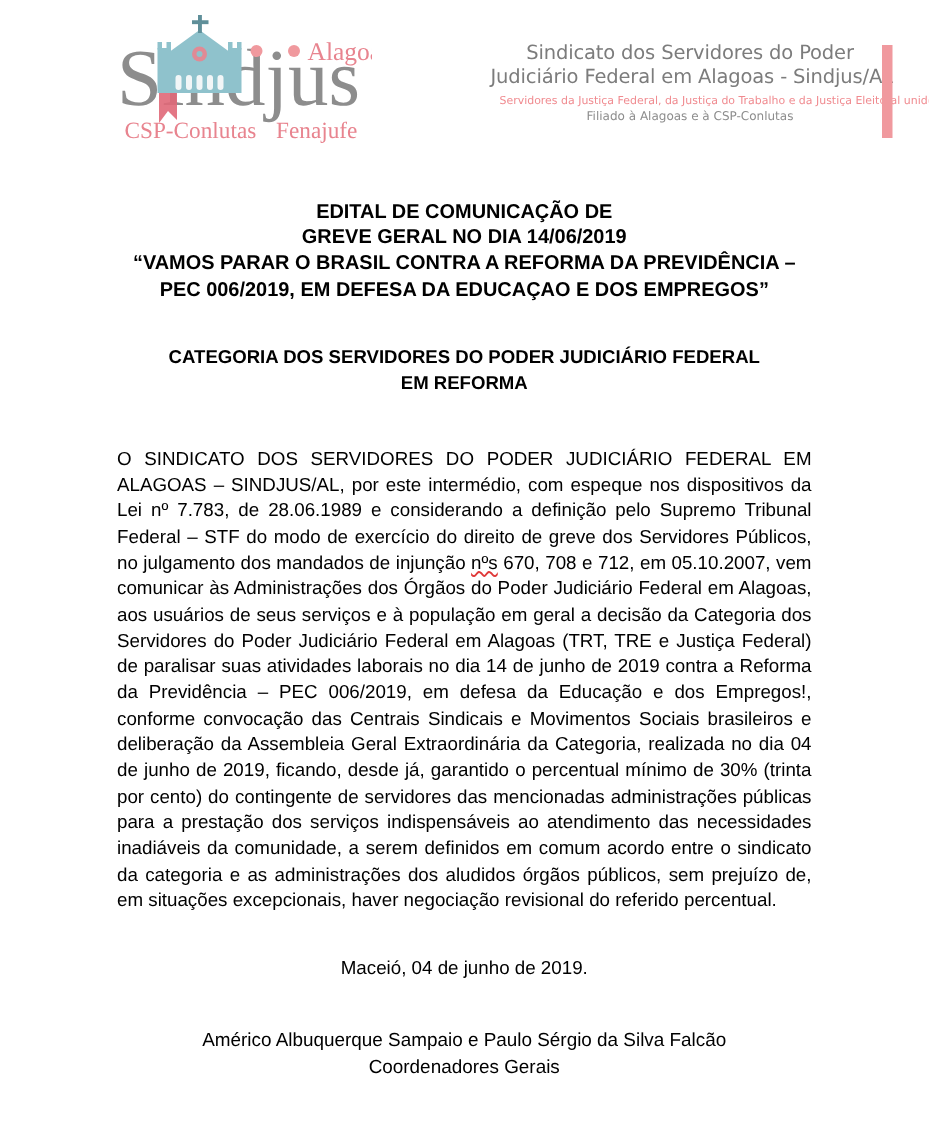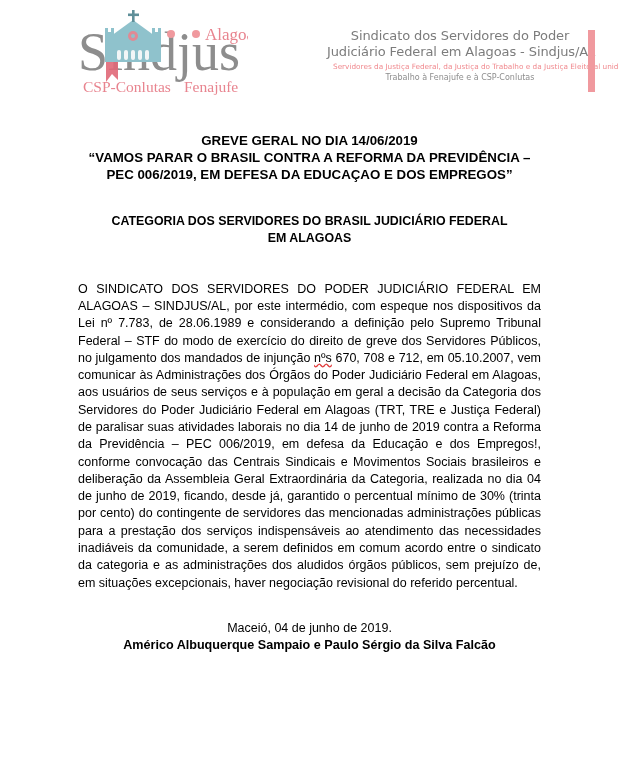--- a/index.html
+++ b/index.html
@@ -115,22 +115,23 @@
   }
 
   .place-date {
     margin-top: 28px;
     text-align: center;
     font-size: 12.5px;
     line-height: 17px;
   }
 
   .signature {
-    text-align: center;
-    font-weight: bold;
+    margin-top: 31px;
+    text-align: center;
+    font-weight: normal;
     font-size: 12.6px;
     line-height: 17.5px;
   }
 </style>
 </head>
 <body>
 
 <div class="letterhead">
 
   <div class="logo-block">
@@ -177,38 +178,40 @@
 
       <text x="106" y="86" font-family="'Liberation Serif', serif" font-size="15.5" fill="#e8848f">Fenajufe</text>
     </svg>
   </div>
 
   <div class="masthead">
     <div class="masthead-bar"></div>
     <div class="masthead-line1">Sindicato dos Servidores do Poder</div>
     <div class="masthead-line2">Judiciário Federal em Alagoas - Sindjus/AL</div>
     <div class="masthead-tag">Servidores da Justiça Federal, da Justiça do Trabalho e da Justiça Eleitoral unidos!</div>
-    <div class="masthead-filiado">Trabalho à Fenajufe e à CSP-Conlutas</div>
+    <div class="masthead-filiado">Filiado à Alagoas e à CSP-Conlutas</div>
   </div>
 
 </div>
 
 <div class="doc">
 
   <div class="title-block">
+    <div class="tl">EDITAL DE COMUNICAÇÃO DE</div>
     <div class="tl">GREVE GERAL NO DIA 14/06/2019</div>
     <div class="tl">“VAMOS PARAR O BRASIL CONTRA A REFORMA DA PREVIDÊNCIA –</div>
     <div class="tl">PEC 006/2019, EM DEFESA DA EDUCAÇAO E DOS EMPREGOS”</div>
   </div>
 
-  <div class="category-block">CATEGORIA DOS SERVIDORES DO BRASIL JUDICIÁRIO FEDERAL EM ALAGOAS</div>
+  <div class="category-block">CATEGORIA DOS SERVIDORES DO PODER JUDICIÁRIO FEDERAL EM REFORMA</div>
 
   <div class="para">
     <b>O SINDICATO DOS SERVIDORES DO PODER JUDICIÁRIO FEDERAL EM ALAGOAS – SINDJUS/AL</b><span>, por este intermédio, com espeque nos dispositivos da Lei nº 7.783, de 28.06.1989 e considerando a definição pelo Supremo Tribunal Federal – STF do modo de exercício do direito de greve dos Servidores Públicos, no julgamento dos mandados de injunção </span><span class="spell">nºs</span><span> 670, 708 e 712, em 05.10.2007, </span><b>vem comunicar às Administrações dos Órgãos do Poder Judiciário Federal em Alagoas, aos usuários de seus serviços e à população em geral a decisão da Categoria dos Servidores do Poder Judiciário Federal em Alagoas (TRT, TRE e Justiça Federal) de paralisar suas atividades laborais no dia 14 de junho de 2019 contra a Reforma da Previdência – PEC 006/2019, em defesa da Educação e dos Empregos!</b><span>, conforme convocação das Centrais Sindicais e Movimentos Sociais brasileiros e deliberação da Assembleia Geral Extraordinária da Categoria, realizada no dia 04 de junho de 2019, ficando, desde já, garantido o percentual mínimo de 30% (trinta por cento) do contingente de servidores das mencionadas administrações públicas para a prestação dos serviços indispensáveis ao atendimento das necessidades inadiáveis da comunidade, a serem definidos em comum acordo entre o sindicato da categoria e as administrações dos aludidos órgãos públicos, sem prejuízo de, em situações excepcionais, haver negociação revisional do referido percentual.</span>
   </div>
 
   <div class="place-date">Maceió, 04 de junho de 2019.</div>
 
   <div class="signature">
     <div>Américo Albuquerque Sampaio e Paulo Sérgio da Silva Falcão</div>
+    <div>Coordenadores Gerais</div>
   </div>
 
 </div>
 
 </body></html>

